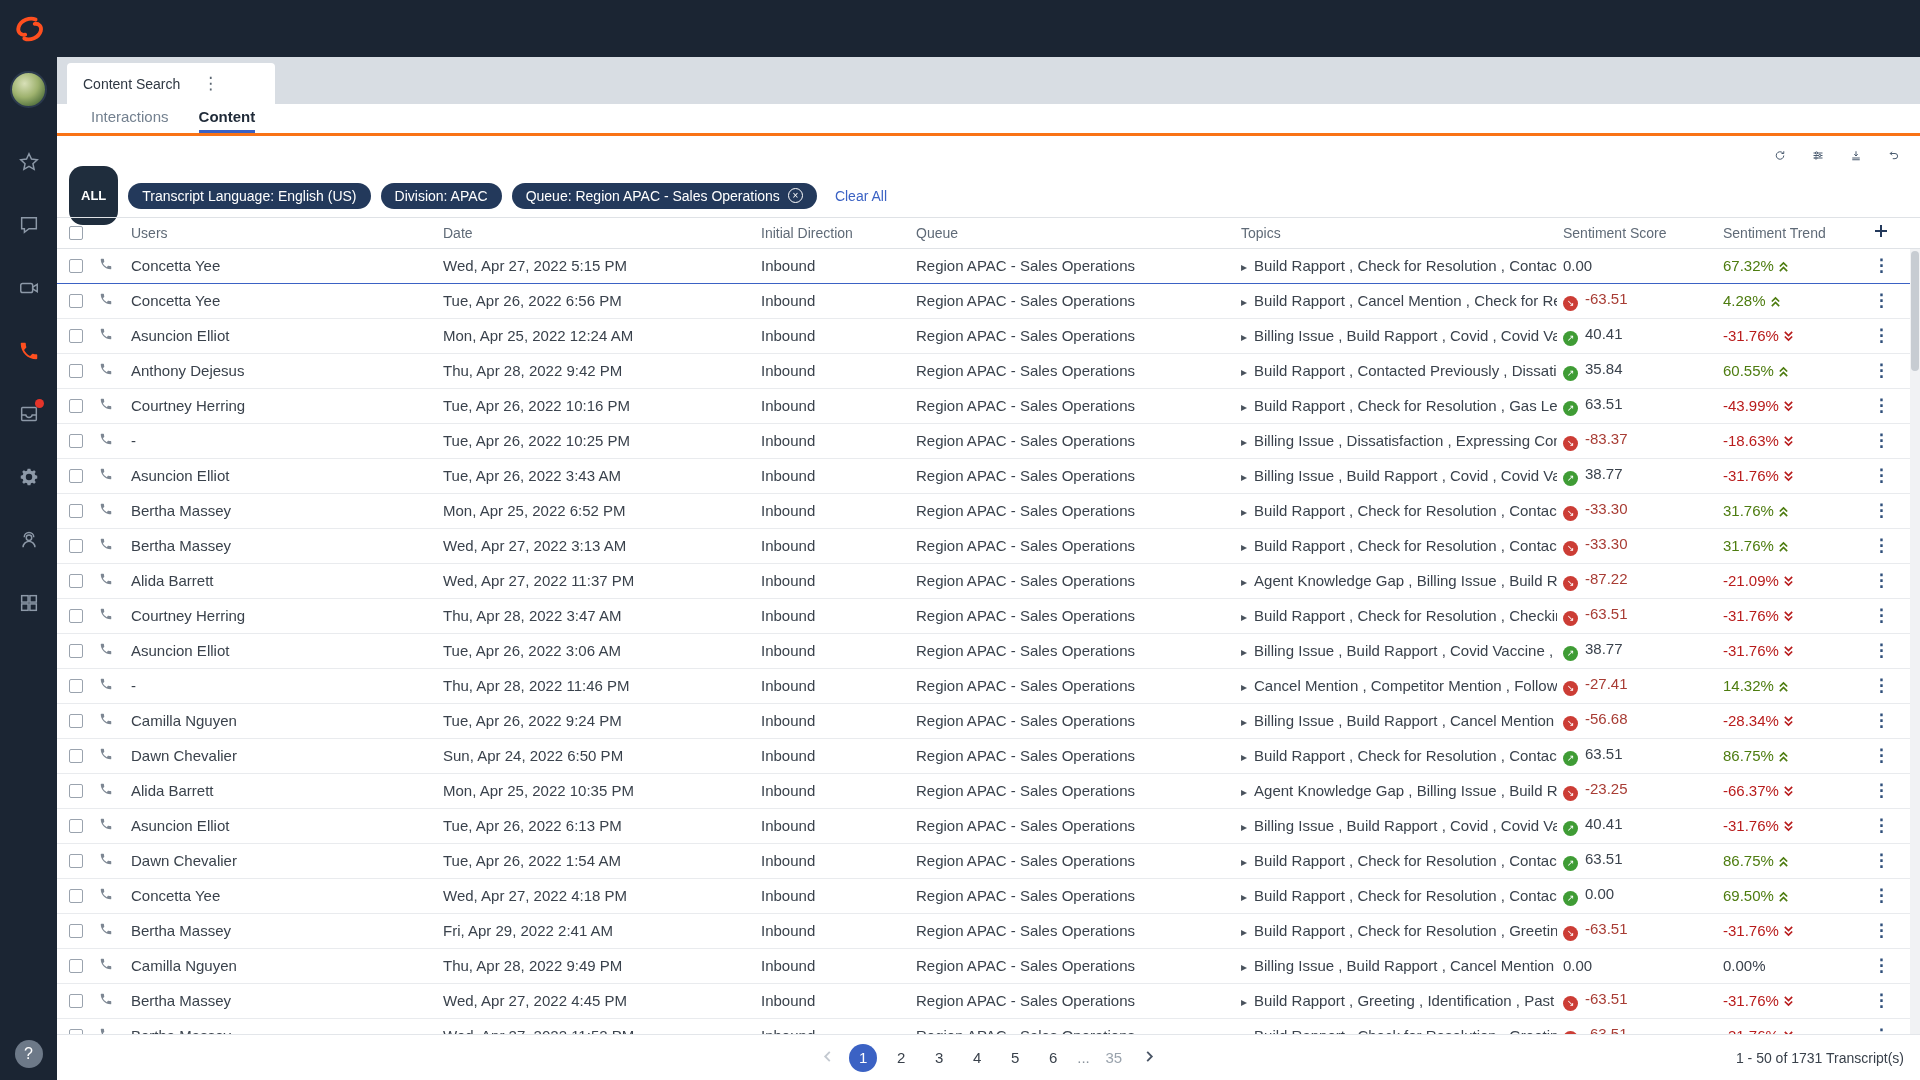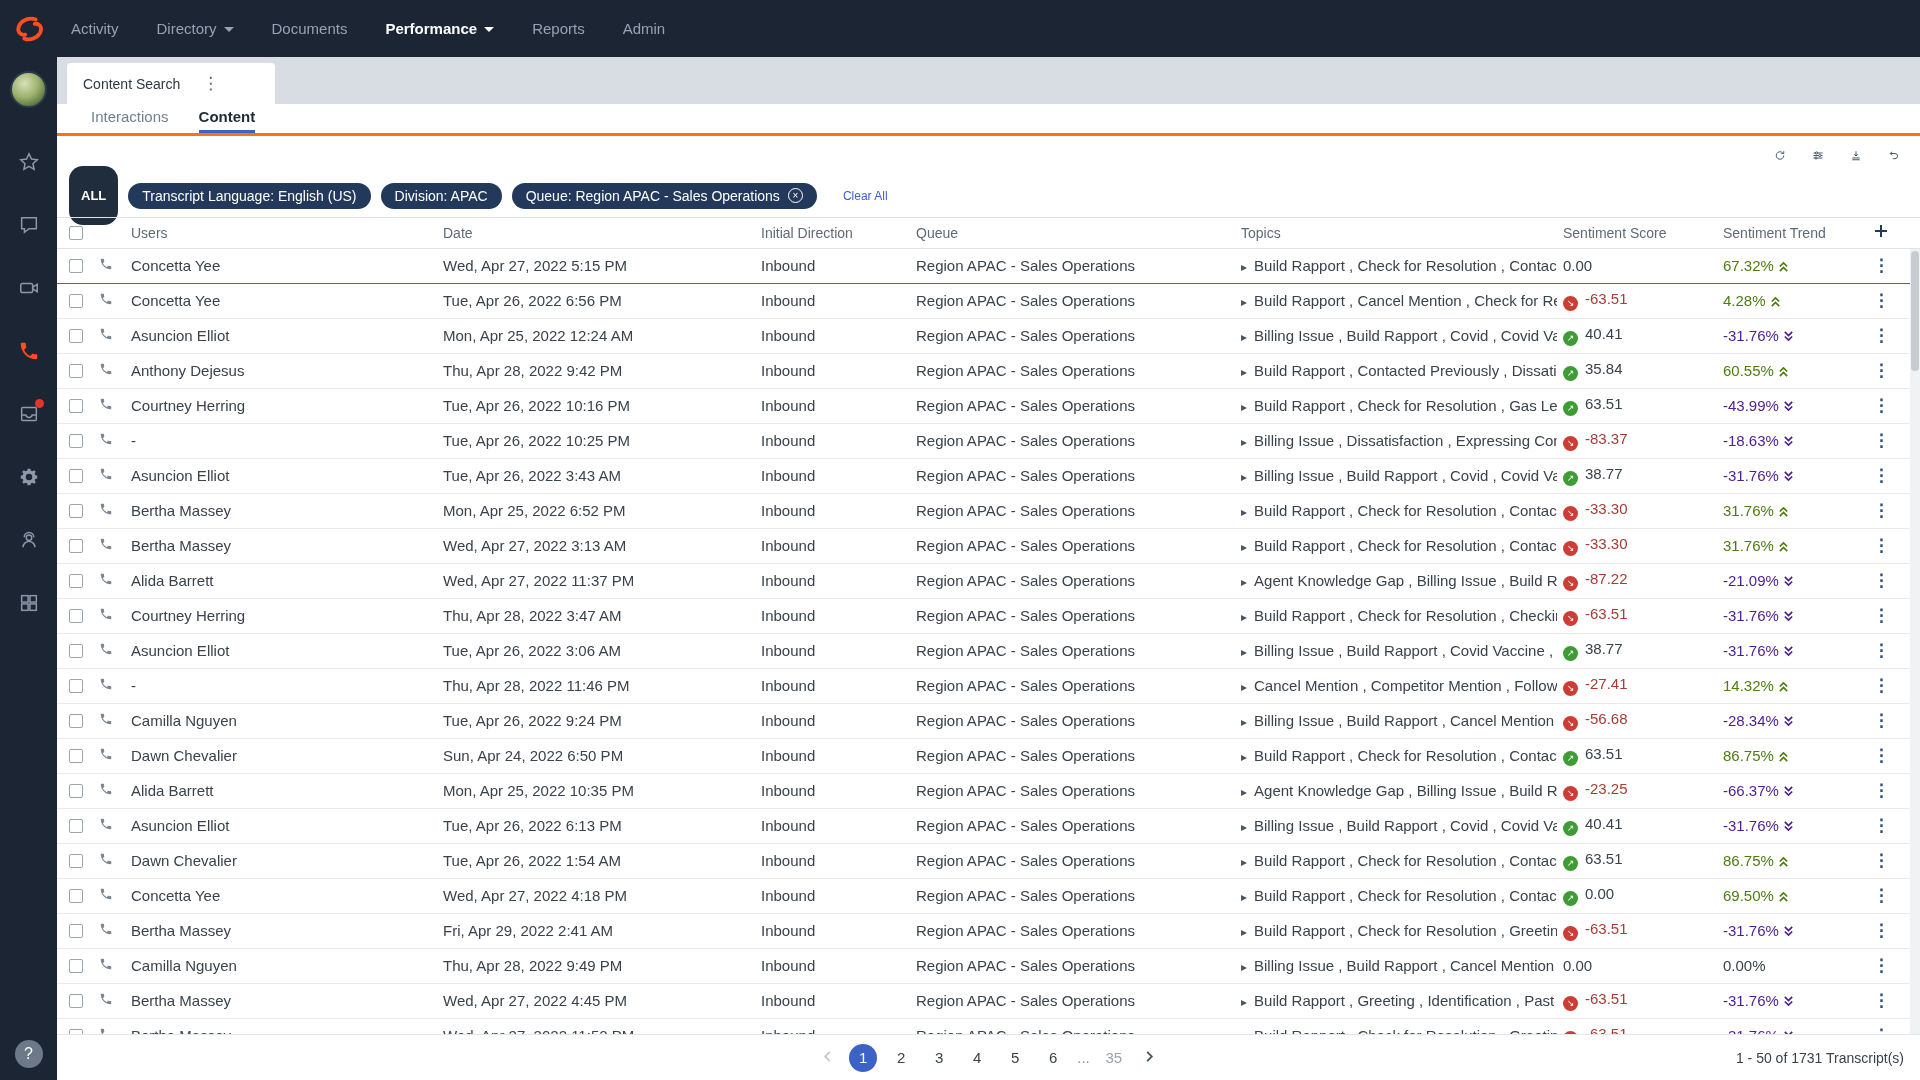--- a/index.html
+++ b/index.html
@@ -54,37 +54,37 @@
   .datelabel { color:#3b62c4; font-size:15px; cursor:pointer; }
   .tools { margin-left:auto; display:flex; gap:14px; padding-right:14px; z-index:2; }
   .tool { width:24px; height:24px; background:none; border:none; cursor:pointer; display:flex; align-items:center; justify-content:center; }
 
   
   .filters { height:43px; display:flex; align-items:center; gap:10px; padding-left:12px; }
   .allpill { background:#1f2d3d; color:#fff; font-size:13px; font-weight:bold; padding:22px 12px; border-radius:14px; cursor:pointer; }
   .chips { display:flex; gap:10px; align-items:center; }
   .chip { background:#23395b; color:#fff; font-size:14px; padding:5px 14px; border-radius:15px; display:flex; align-items:center; gap:8px; cursor:pointer; white-space:nowrap; }
   .chip .close { width:15px; height:15px; border:1px solid #ffffff; border-radius:50%; font-size:10px; line-height:13px; text-align:center; cursor:pointer; }
-  .clearall { color:#3b62c4; font-size:12px; cursor:pointer; text-decoration:none; margin-left:16px; }
+  .clearall { color:#3b62c4; font-size:14px; cursor:pointer; text-decoration:none; margin-left:8px; }
 
   
   .tablewrap { flex:1; position:relative; overflow:hidden; border-top:1px solid #dfe2e6; }
   table { width:100%; border-collapse:collapse; table-layout:fixed; }
   th { height:30px; text-align:left; font-size:14px; font-weight:normal; color:#5f6a77; border-bottom:1px solid #dfe2e6; padding:0 6px; white-space:nowrap; overflow:hidden; }
   td { height:35px; font-size:15px; color:#3a424c; border-bottom:1px solid #e9ebee; padding:0 6px; white-space:nowrap; overflow:hidden; }
   tr.selected td { border-top:1px solid #3b62c4; border-bottom:1px solid #3b62c4; }
   input.cb { appearance:none; -webkit-appearance:none; width:14px; height:14px; border:1px solid #9aa3ae; border-radius:2px; background:#fff; cursor:pointer; margin:0 0 0 6px; display:block; }
   .c-check { width:36px; } .c-phone { width:32px; } .c-user { width:312px; } .c-date { width:318px; }
   .c-dir { width:155px; } .c-queue { width:325px; } .c-topics { width:322px; } .c-score { width:160px; }
   .c-trend { width:150px; } .c-menu { width:53px; }
   .tcaret { color:#49525d; font-size:12px; margin-right:7px; cursor:pointer; }
   .marker { display:inline-flex; width:15px; height:15px; border-radius:50%; color:#fff; font-size:9px; align-items:center; justify-content:center; margin-right:7px; vertical-align:-2px; }
   .marker.pos { background:#3f9c35; } .marker.neg { background:#cc3d35; }
   .sval.neg { color:#a83c34; } .sval.pos { color:#3a424c; } .sval.none { color:#3a424c; }
-  .tval { font-size:15px; } .tval.up { color:#4d7c0f;text-align:right; } .tval.down { color:#4c1d95; } .tval.none { color:#3a424c; }
+  .tval { font-size:15px; } .tval.up { color:#4d7c0f;text-align:right; } .tval.down { color:#b91c1c; } .tval.none { color:#3a424c; }
   .trendchev { vertical-align:-2px; margin-left:4px; }
   .rowkebab { color:#2f4f7a; font-size:17px; cursor:pointer; font-weight:bold; }
   .addcol { background:none; border:none; cursor:pointer; padding:0; }
   .vscroll { position:absolute; top:31px; right:0; bottom:0; width:10px; background:#f1f2f4; }
   .vscroll .thumb { position:absolute; top:2px; left:1px; width:8px; height:120px; border-radius:4px; background:#c7ccd2; cursor:grab; }
 
   
   .pagebar { height:46px; border-top:1px solid #e3e6ea; position:relative; display:flex; align-items:center; }
   .pages { position:absolute; left:0; right:0; display:flex; justify-content:center; align-items:center; gap:10px; }
   .pagechev { background:none; border:none; cursor:pointer; padding:2px 6px; }
@@ -98,42 +98,20 @@
 </head>
 <body>
 
 <header class="topnav">
   <div class="logo">
     <svg width="34" height="34" viewBox="0 0 36 36">
       <path d="M25 8c-6-3-16 1-18 8-1.5 5 2 9 7 8" fill="none" stroke="#ff4f1f" stroke-width="4" stroke-linecap="round"></path>
       <path d="M13 28c6 3 15.5-1 17.5-8 1.2-4.5-2-8-6.5-7.5" fill="none" stroke="#ff4f1f" stroke-width="4" stroke-linecap="round"></path>
     </svg>
   </div>
-  <nav class="nav-items" id="nav-items">
-      <div class="nav-item">
-        <span>Activity</span>
-      </div>
-      <div class="nav-item">
-        <span>Directory</span>
-        <span class="caret"></span>
-      </div>
-      <div class="nav-item">
-        <span>Documents</span>
-      </div>
-      <div class="nav-item active">
-        <span>Performance</span>
-        <span class="caret"></span>
-      </div>
-      <div class="nav-item">
-        <span>Reports</span>
-      </div>
-      <div class="nav-item">
-        <span>Admin</span>
-      </div>
-    </nav>
 </header>
 
 <div class="shell">
 
   <aside class="sidebar">
     <div class="avatar"></div>
     <div class="side-icons">
       <span class="sicon">
         <svg width="22" height="22" viewBox="0 0 24 24" fill="none" stroke="#8d99a8" stroke-width="1.6">
           <path d="M12 3l2.7 5.8 6.3.7-4.7 4.3 1.3 6.2-5.6-3.2-5.6 3.2 1.3-6.2L3 9.5l6.3-.7z"></path>

